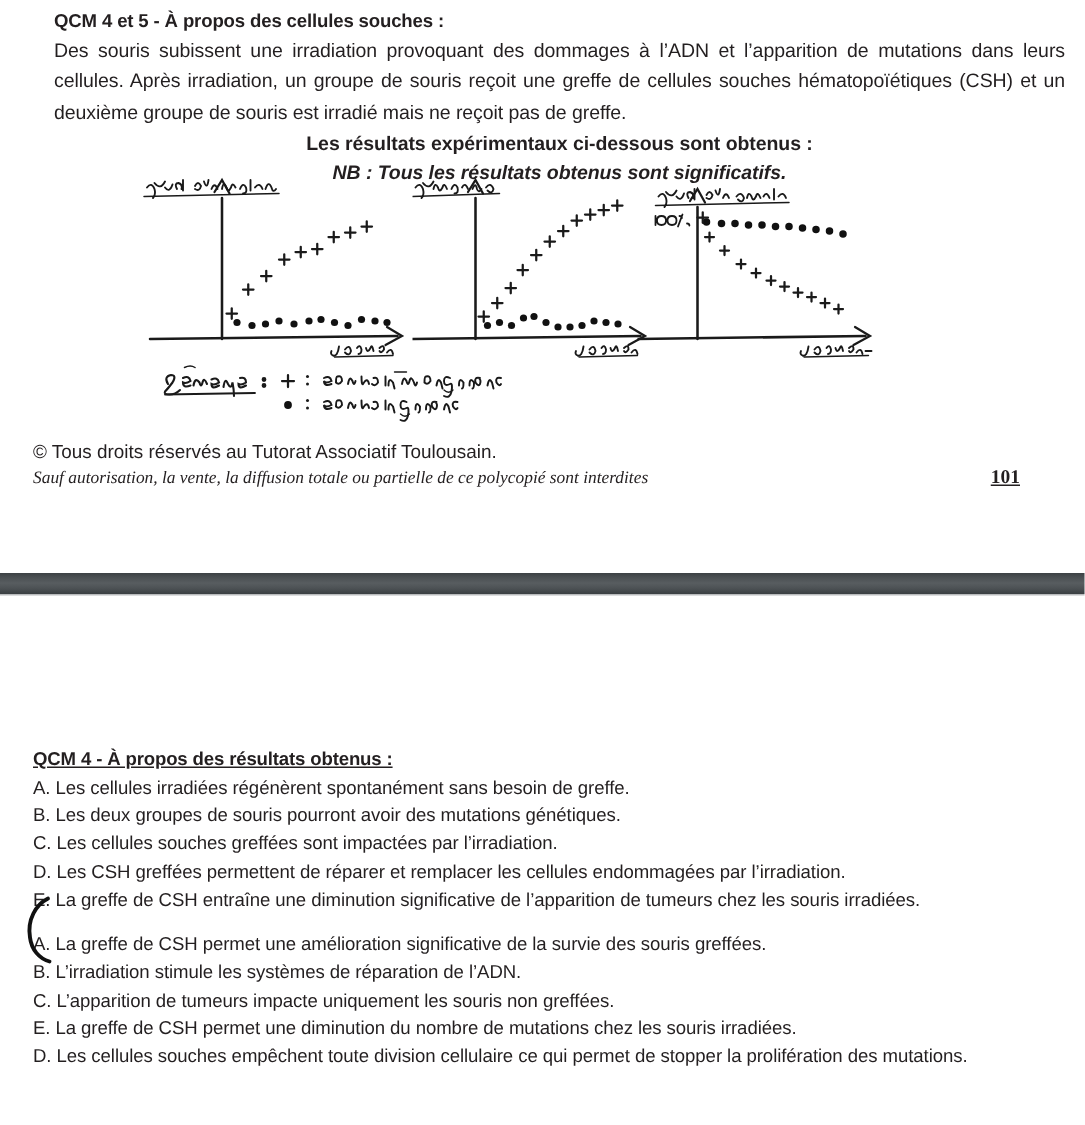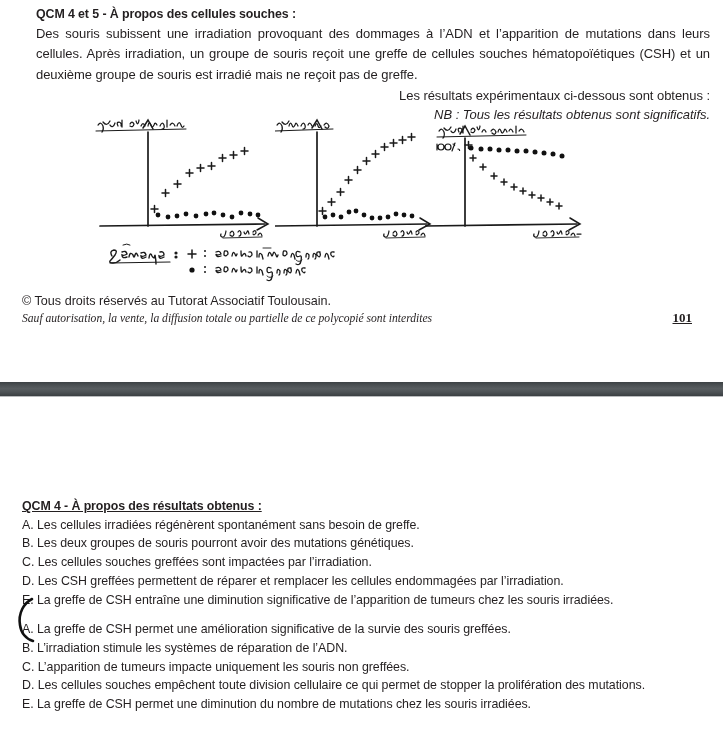--- a/index.html
+++ b/index.html
@@ -33,21 +33,21 @@
     font-size: 12.4px;
     line-height: 17px;
     letter-spacing: -0.1px;
   }
   .para {
     font-size: 13px;
     line-height: 20.4px;
     text-align: justify;
     letter-spacing: -0.05px;
   }
-  .para.nojust { text-align: right; }
+  .para.nojust { text-align: center; font-weight: bold; }
   .italic { font-style: italic; }
 
   
   #figures {
     position: absolute;
     left: 80px;
     top: 114px;
     width: 600px;
     height: 175px;
   }
@@ -77,21 +77,21 @@
   .footer-line2 {
     font-family: "Liberation Serif", serif;
     font-style: italic;
     font-size: 11.6px;
     line-height: 16px;
     position: relative;
     margin-top: 2px;
   }
   .page-num {
     position: absolute;
-    right: 4px;
+    right: 16px;
     top: -1px;
     font-style: normal;
     font-weight: bold;
     font-size: 13px;
     text-decoration: underline;
   }
 
   
   #separator {
     position: absolute;
@@ -406,20 +406,20 @@
     <div class="q-opt">B. Les deux groupes de souris pourront avoir des mutations génétiques.</div>
     <div class="q-opt">C. Les cellules souches greffées sont impactées par l’irradiation.</div>
     <div class="q-opt">D. Les CSH greffées permettent de réparer et remplacer les cellules endommagées par l’irradiation.</div>
     <div class="q-opt">E. La greffe de CSH entraîne une diminution significative de l’apparition de tumeurs chez les souris irradiées.</div>
   </div>
 
   <div class="q-block" style="top:223px;">
     <div class="q-opt">A. La greffe de CSH permet une amélioration significative de la survie des souris greffées.</div>
     <div class="q-opt">B. L’irradiation stimule les systèmes de réparation de l’ADN.</div>
     <div class="q-opt">C. L’apparition de tumeurs impacte uniquement les souris non greffées.</div>
+    <div class="q-opt">E. La greffe de CSH permet une diminution du nombre de mutations chez les souris irradiées.</div>
     <div class="q-opt just">D. Les cellules souches empêchent toute division cellulaire ce qui permet de stopper la prolifération des mutations.</div>
-    <div class="q-opt">E. La greffe de CSH permet une diminution du nombre de mutations chez les souris irradiées.</div>
   </div>
 </div>
 
 <svg id="pen-mark" viewBox="0 0 36 48">
   <path d="M20,2 C12,6 6,16 8,28 C9,36 14,42 21,44" stroke="#111111" stroke-width="2.6" fill="none" stroke-linecap="round"></path>
 </svg>
 
 </body></html>

